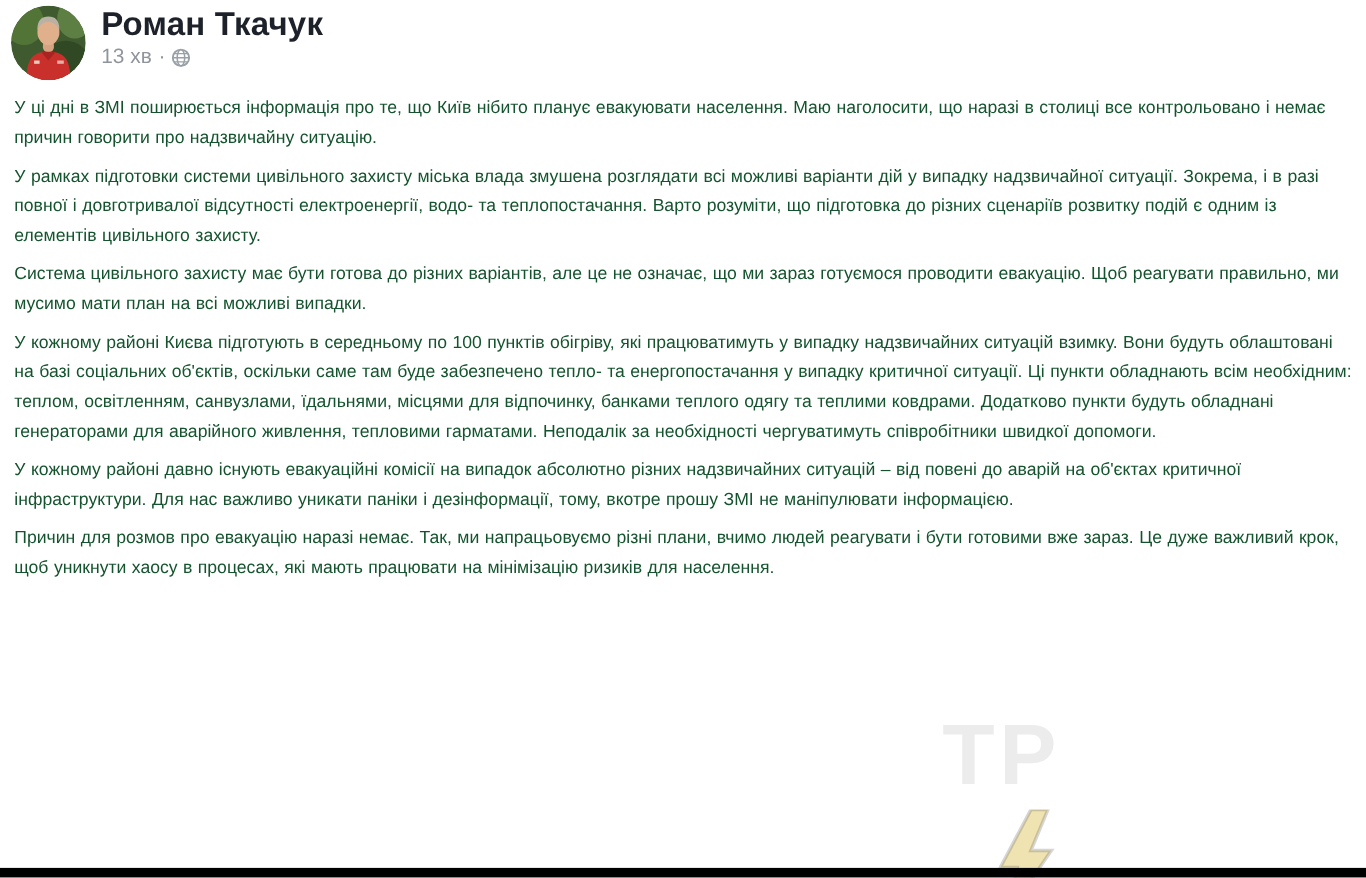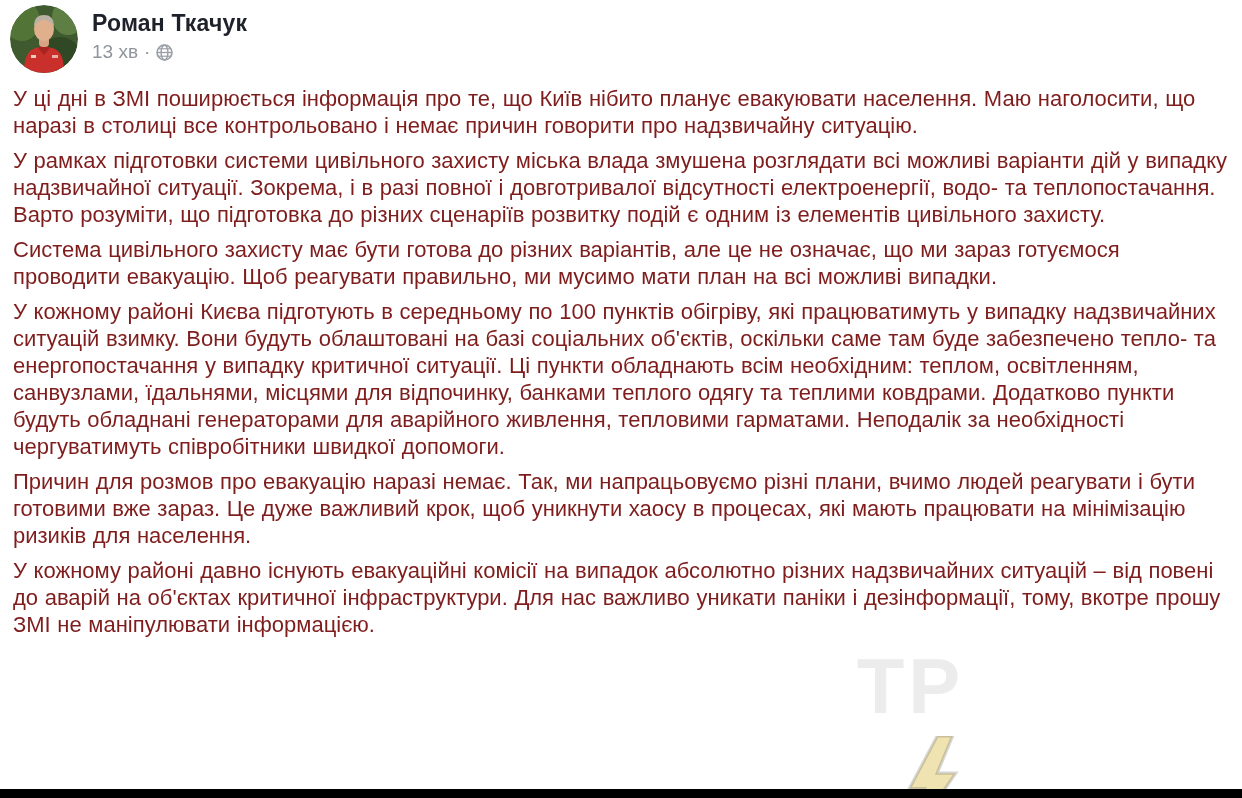--- a/index.html
+++ b/index.html
@@ -28,43 +28,43 @@
     flex: 0 0 68px;
     cursor: pointer;
     box-shadow: 0 0 0 1px rgba(0,0,0,0.08) inset;
   }
   .avatar svg { display: block; width: 68px; height: 68px; }
   .header-text {
     margin-left: 14px;
     padding-top: 4px;
   }
   .author {
-    font-size: 23px;
+    font-size: 30px;
     font-weight: bold;
     color: #1d2129;
     line-height: 28px;
     letter-spacing: 0.2px;
     cursor: pointer;
     text-align: right;
   }
   .meta {
     display: flex;
     align-items: center;
     margin-top: 4px;
     font-size: 19px;
     color: #90949c;
     line-height: 22px;
   }
   .meta .dot { margin: 0 6px; }
   .globe-icon { display: inline-flex; align-items: center; }
   .globe-icon svg { display: block; }
   .post-body {
     padding: 6px 13px 0 13px;
-    color: #7f1d1d;
-    font-size: 22px;
+    color: #14532d;
+    font-size: 16px;
     line-height: 27px;
   }
   .post-body p {
     margin-bottom: 8px;
     word-spacing: 0.5px;
   }
   .watermark {
     position: absolute;
     left: 848px;
     top: 636px;
@@ -140,22 +140,22 @@
         </span>
       </div>
     </div>
   </div>
 
   <div class="post-body">
     <p>У ці дні в ЗМІ поширюється інформація про те, що Київ нібито планує евакуювати населення. Маю наголосити, що наразі в столиці все контрольовано і немає причин говорити про надзвичайну ситуацію.</p>
     <p>У рамках підготовки системи цивільного захисту міська влада змушена розглядати всі можливі варіанти дій у випадку надзвичайної ситуації. Зокрема, і в разі повної і довготривалої відсутності електроенергії, водо- та теплопостачання. Варто розуміти, що підготовка до різних сценаріїв розвитку подій є одним із елементів цивільного захисту.</p>
     <p>Система цивільного захисту має бути готова до різних варіантів, але це не означає, що ми зараз готуємося проводити евакуацію. Щоб реагувати правильно, ми мусимо мати план на всі можливі випадки.</p>
     <p>У кожному районі Києва підготують в середньому по 100 пунктів обігріву, які працюватимуть у випадку надзвичайних ситуацій взимку. Вони будуть облаштовані на базі соціальних об'єктів, оскільки саме там буде забезпечено тепло- та енергопостачання у випадку критичної ситуації. Ці пункти обладнають всім необхідним: теплом, освітленням, санвузлами, їдальнями, місцями для відпочинку, банками теплого одягу та теплими ковдрами. Додатково пункти будуть обладнані генераторами для аварійного живлення, тепловими гарматами. Неподалік за необхідності чергуватимуть співробітники швидкої допомоги.</p>
+    <p>У кожному районі давно існують евакуаційні комісії на випадок абсолютно різних надзвичайних ситуацій – від повені до аварій на об'єктах критичної інфраструктури. Для нас важливо уникати паніки і дезінформації, тому, вкотре прошу ЗМІ не маніпулювати інформацією.</p>
     <p>Причин для розмов про евакуацію наразі немає. Так, ми напрацьовуємо різні плани, вчимо людей реагувати і бути готовими вже зараз. Це дуже важливий крок, щоб уникнути хаосу в процесах, які мають працювати на мінімізацію ризиків для населення.</p>
-    <p>У кожному районі давно існують евакуаційні комісії на випадок абсолютно різних надзвичайних ситуацій – від повені до аварій на об'єктах критичної інфраструктури. Для нас важливо уникати паніки і дезінформації, тому, вкотре прошу ЗМІ не маніпулювати інформацією.</p>
   </div>
 
   <div class="watermark">
     <span class="wm-text">ТР</span>
     <span class="wm-bolt">
       <svg width="62" height="96" viewBox="0 0 40 62" xmlns="http://www.w3.org/2000/svg">
         <polygon points="24,0 6,34 16,34 10,62 36,24 24,24 34,0" fill="rgba(214,186,60,0.40)" stroke="rgba(70,70,70,0.22)" stroke-width="2"></polygon>
       </svg>
     </span>
     <span class="wm-text">ХА</span>

